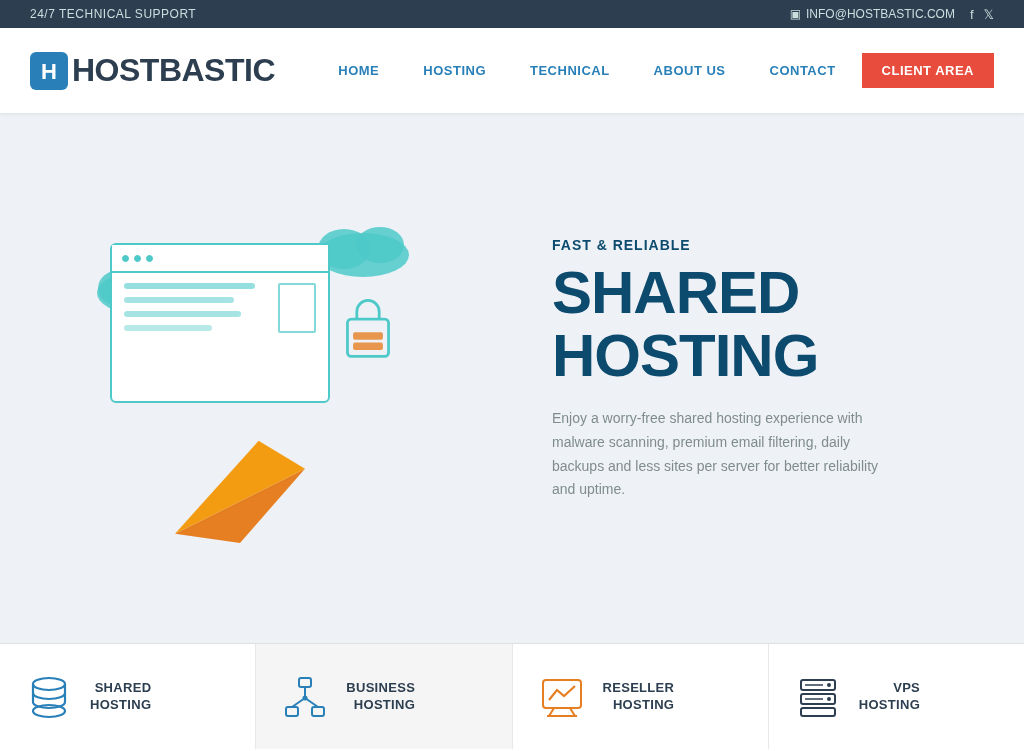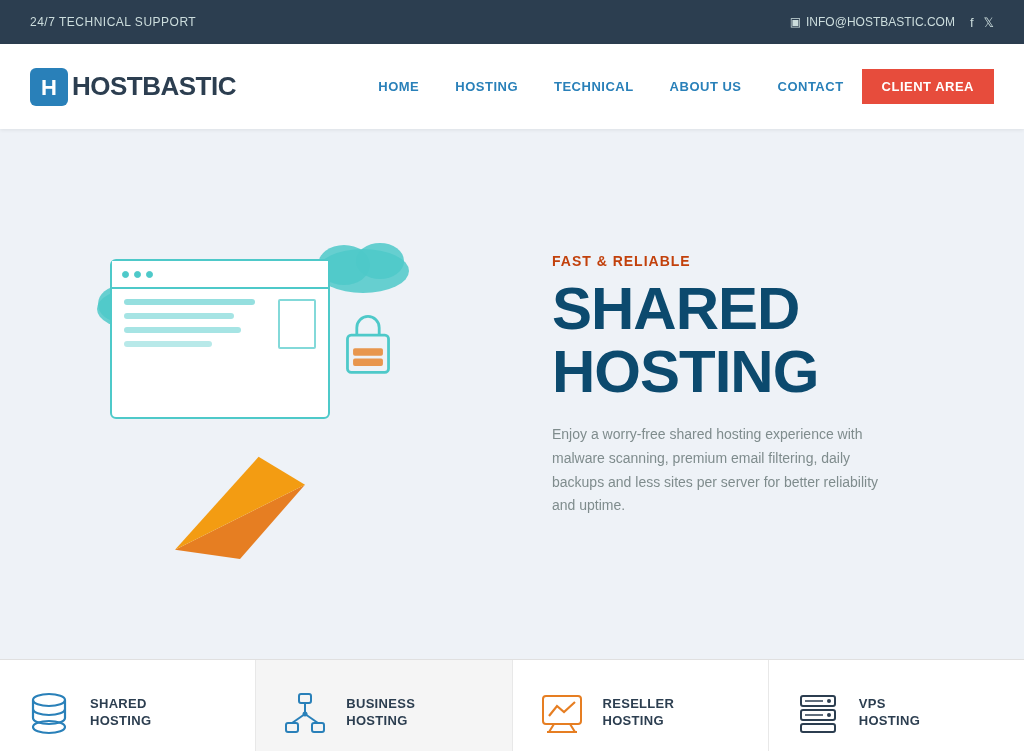--- a/index.html
+++ b/index.html
@@ -4,21 +4,21 @@
   <style>
     * { margin: 0; padding: 0; box-sizing: border-box; }
     body { font-family: 'Arial', sans-serif; background: #fff; }
 
     
     .top-bar {
       background: #2c3e50;
       color: #aab;
       font-size: 12px;
       padding: 0 30px;
-      height: 44px;
+      height: 28px;
       display: flex;
       align-items: center;
       justify-content: space-between;
     }
     .top-bar-left { color: #cdd; letter-spacing: 0.5px; }
     .top-bar-right { display: flex; align-items: center; gap: 15px; }
     .top-bar-email { display: flex; align-items: center; gap: 5px; color: #cdd; }
     .top-bar-social { display: flex; gap: 10px; }
     .social-icon { color: #cdd; cursor: pointer; font-size: 13px; }
 
@@ -39,27 +39,27 @@
       align-items: center;
       gap: 0;
       text-decoration: none;
     }
     .logo-icon {
       width: 38px;
       height: 38px;
       margin-right: 4px;
     }
     .logo-text {
-      font-size: 26px;
+      font-size: 32px;
       font-weight: 700;
       color: #2c3e50;
       letter-spacing: -0.5px;
     }
     .logo-text span.logo-h { color: #2c3e50; }
-    nav { display: flex; align-items: center; gap: 0; }
+    nav { display: flex; align-items: center; gap: 8px; }
     .nav-link {
       color: #2980b9;
       text-decoration: none;
       font-size: 13px;
       font-weight: 600;
       padding: 0 18px;
       letter-spacing: 0.5px;
       cursor: pointer;
     }
     .nav-client-area {
@@ -160,21 +160,21 @@
     }
 
     
     .hero-text {
       flex: 0 0 50%;
       padding-left: 30px;
     }
     .hero-subtitle {
       font-size: 14px;
       font-weight: 700;
-      color: #c2410c;
+      color: #0c4a6e;
       letter-spacing: 1px;
       margin-bottom: 8px;
     }
     .hero-title {
       font-size: 60px;
       font-weight: 800;
       color: #0c4a6e;
       line-height: 1.05;
       margin-bottom: 20px;
       letter-spacing: -1px;
@@ -197,20 +197,21 @@
       cursor: pointer;
     }
 
     
     .features-bar {
       background: #fff;
       border-top: 1px solid #e0e0e0;
       display: flex;
       align-items: stretch;
       min-height: 106px;
+      text-align: right;
     }
     .feature-item {
       flex: 1;
       display: flex;
       align-items: center;
       padding: 18px 24px;
       gap: 16px;
       border-right: 1px solid #e8e8e8;
     }
     .feature-item:last-child { border-right: none; }

